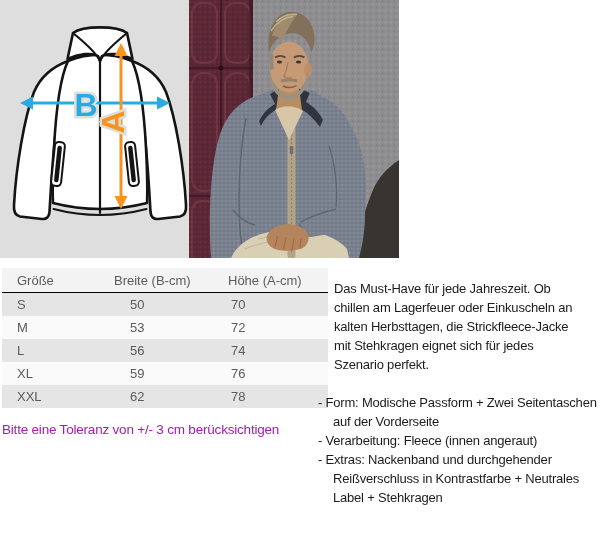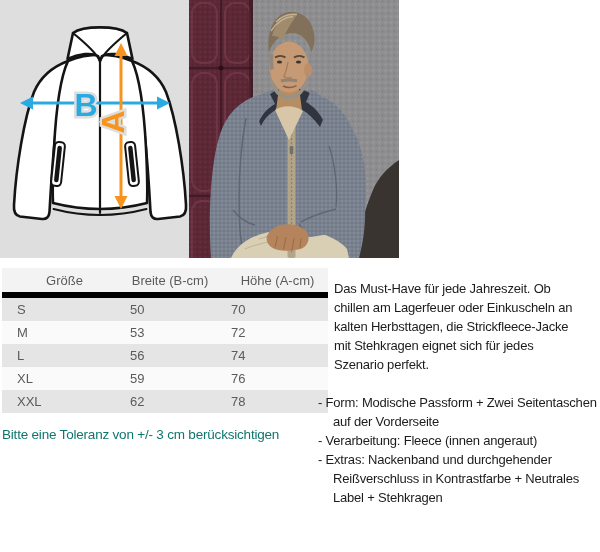--- a/index.html
+++ b/index.html
@@ -13,32 +13,32 @@
   .photo-panel{width:210px;height:258px;flex:none;}
   .top-spacer{flex:1;background:#fff;}
 
   
   .bottom{display:flex;margin:10px 0 0 2px;}
   .left-col{width:306px;flex:none;}
   .right-col{width:284px;margin-left:10px;margin-top:-5px;color:#1c1c1c;
              font-size:13px;line-height:19px;letter-spacing:-0.2px;}
 
   table.size-table{border-collapse:collapse;width:306px;font-size:13px;color:#5b5b5d;table-layout:fixed;}
-  table.size-table th{background:#f3f3f3;font-weight:normal;text-align:center;height:22px;border-bottom:6px solid #000000;}
+  table.size-table th{background:#f3f3f3;font-weight:normal;text-align:left;height:22px;border-bottom:1px solid #000000;}
   table.size-table th:nth-child(1){width:95px;padding-left:15px;}
   table.size-table th:nth-child(2){width:112px;padding-left:1px;}
   table.size-table th:nth-child(3){width:99px;padding-left:1px;}
   table.size-table td{height:21px;}
   table.size-table td:nth-child(1){padding-left:15px;}
   table.size-table td:nth-child(2){padding-left:17px;}
   table.size-table td:nth-child(3){padding-left:4px;}
   table.size-table tbody tr:nth-child(odd){background:#e5e5e5;}
   table.size-table tbody tr:nth-child(even){background:#fafafa;}
 
-  .tolerance{margin:14px 0 0 0;font-size:13.5px;letter-spacing:-0.2px;color:#0f766e;}
+  .tolerance{margin:14px 0 0 0;font-size:13.5px;letter-spacing:-0.2px;color:#a21caf;}
 
   .right-col p.intro{margin:16px;}
   .right-col ul{list-style:none;margin:19px 0 0 0;padding:0;}
   .right-col li{padding-left:15px;text-indent:-15px;white-space:pre-wrap;}
 
   svg text.dim-label{font-family:"Liberation Sans","DejaVu Sans",sans-serif;
       font-weight:bold;font-size:32px;paint-order:stroke;stroke:#dedede;stroke-width:5px;}
 </style>
 </head>
 <body>

